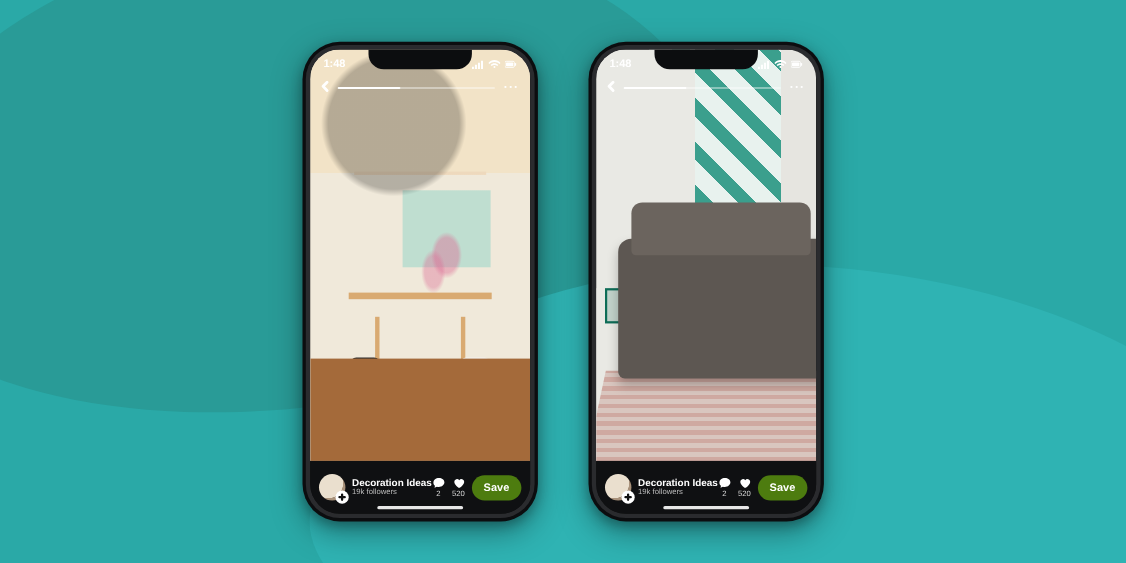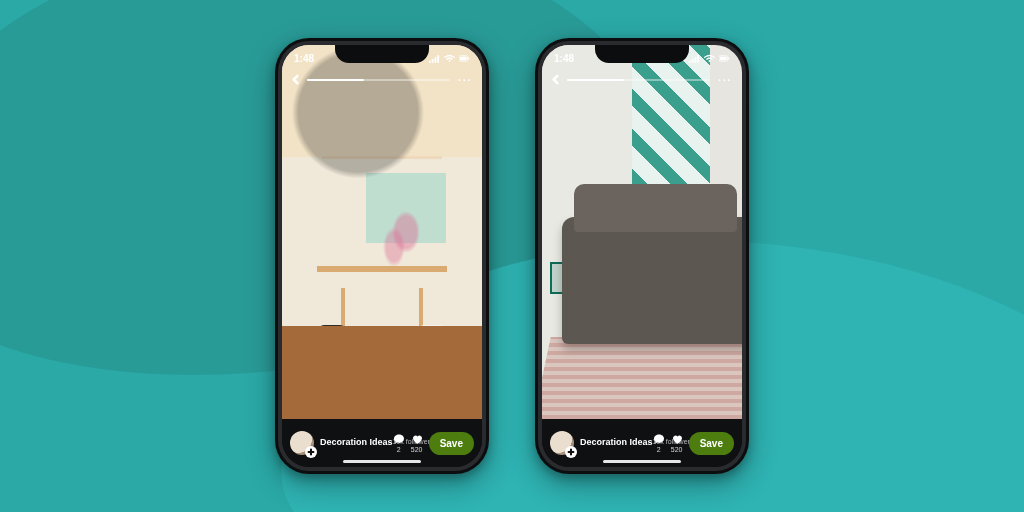--- a/index.html
+++ b/index.html
@@ -49,21 +49,21 @@
       #e6e5e0}
   .sofa{position:absolute;left:10%;right:-12%;top:46%;height:34%;background:#5d5752;border-radius:12px 12px 6px 6px;box-shadow:0 6px 10px rgba(0,0,0,.25)}
   .sofa::before{content:"";position:absolute;left:6%;top:-26%;width:80%;height:38%;background:#6b645e;border-radius:10px 10px 4px 4px}
   .sidetable{position:absolute;left:4%;top:58%;width:22px;height:28px;border:2px solid #0e6d57;background:rgba(14,109,87,.18)}
   .rug{position:absolute;left:0;right:-10%;bottom:0;height:22%;background:repeating-linear-gradient(0deg,#cfa9a1 0 4px,#d9c6bf 4px 8px);transform:skewX(-12deg)}
 
   .bottombar{position:absolute;left:0;right:0;bottom:0;height:48px;background:#0f1012;display:flex;align-items:center;padding:0 8px;gap:6px}
   .avatar{width:24px;height:24px;border-radius:50%;background:radial-gradient(circle at 35% 35%,#eadfce 0 60%,#a8917a 62% 100%);position:relative;flex:0 0 auto}
   .addbadge{position:absolute;right:-3px;bottom:-3px;width:12px;height:12px;border-radius:50%;background:#fff;display:flex;align-items:center;justify-content:center}
   .addbadge svg{width:8px;height:8px;stroke:#111;stroke-width:2.6;stroke-linecap:round}
-  .author{display:flex;flex-direction:row;line-height:1.05;color:#fff;min-width:0}
+  .author{display:flex;flex-direction:column;line-height:1.05;color:#fff;min-width:0}
   .author .name{font-size:9px;font-weight:600;white-space:nowrap}
   .author .followers{font-size:7px;color:#bdbdbd;white-space:nowrap}
   .spacer{flex:1}
   .metric{display:flex;flex-direction:column;align-items:center;gap:1px;color:#fff}
   .metric svg{width:12px;height:12px;fill:#fff}
   .metric span{font-size:7px;color:#d6d6d6}
   .savebtn{background:#4d7c0f;color:#fff;border:none;border-radius:14px;font-size:10px;font-weight:700;padding:6px 11px;flex:0 0 auto}
   .homebar{position:absolute;bottom:4px;left:50%;transform:translateX(-50%);width:78px;height:3px;border-radius:3px;background:#fff;opacity:.9;z-index:50}
 </style>
 </head>

